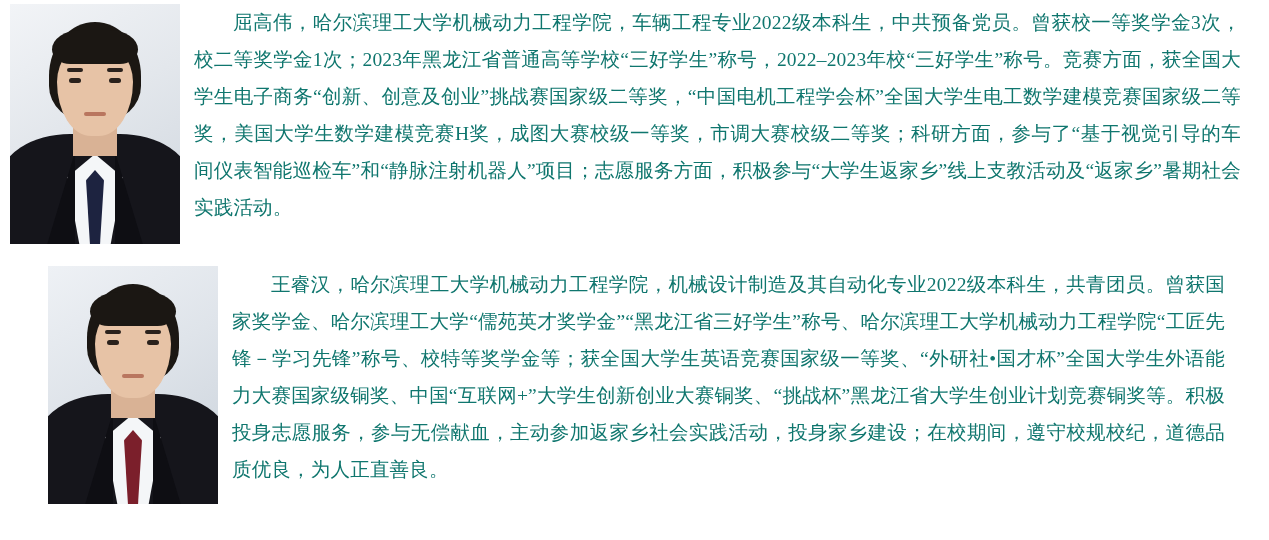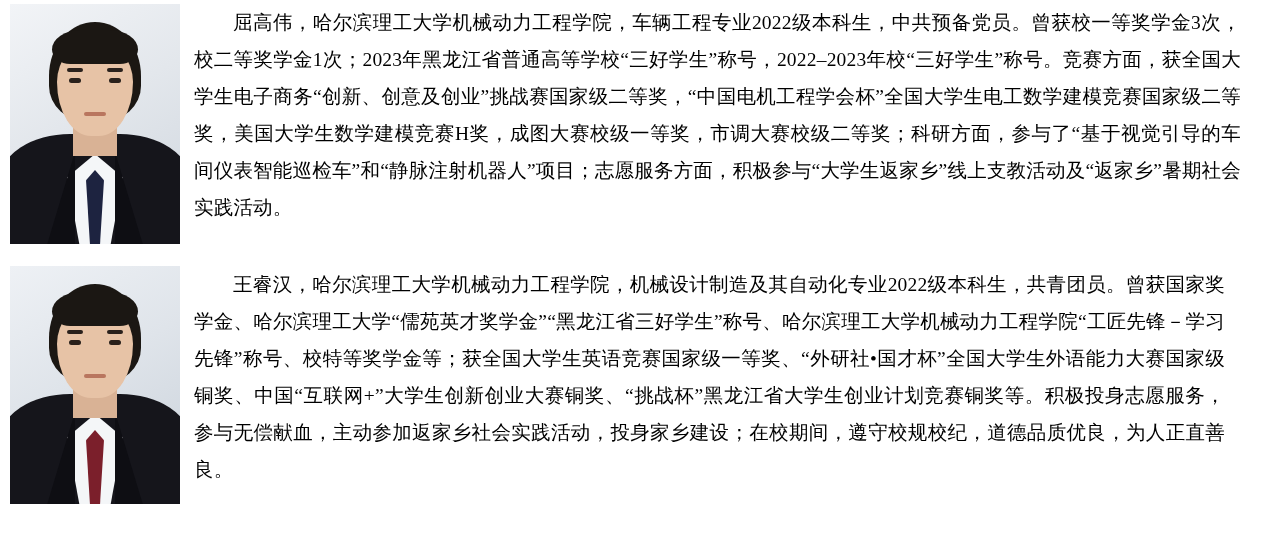--- a/index.html
+++ b/index.html
@@ -19,21 +19,21 @@
     height: 540px;
     box-sizing: border-box;
     padding: 0;
   }
   .entry {
     display: flex;
     align-items: flex-start;
     box-sizing: border-box;
   }
   .entry-1 { padding: 4px 28px 0 10px; }
-  .entry-2 { padding: 22px 44px 0 10px; }
+  .entry-2 { padding: 22px 44px 0 10px; margin-left: 38px; }
 
   .portrait {
     flex: 0 0 auto;
     width: 170px;
     height: 240px;
     margin-right: 14px;
     position: relative;
     overflow: hidden;
     background: #d9dde4;
   }
@@ -165,21 +165,21 @@
   .ph-lapel-r {
     left: 50%;
     margin-left: 20px;
     clip-path: polygon(0% 0%, 66% 100%, 0% 100%);
   }
 
   .text-block {
     flex: 1 1 auto;
     font-size: 19.5px;
     line-height: 37px;
-    color: #000000;
+    color: #0f766e;
     text-align: justify;
     text-justify: inter-ideograph;
     letter-spacing: 0.2px;
   }
   .text-block p {
     margin: 0;
     text-indent: 2em;
   }
 </style>
 </head>

